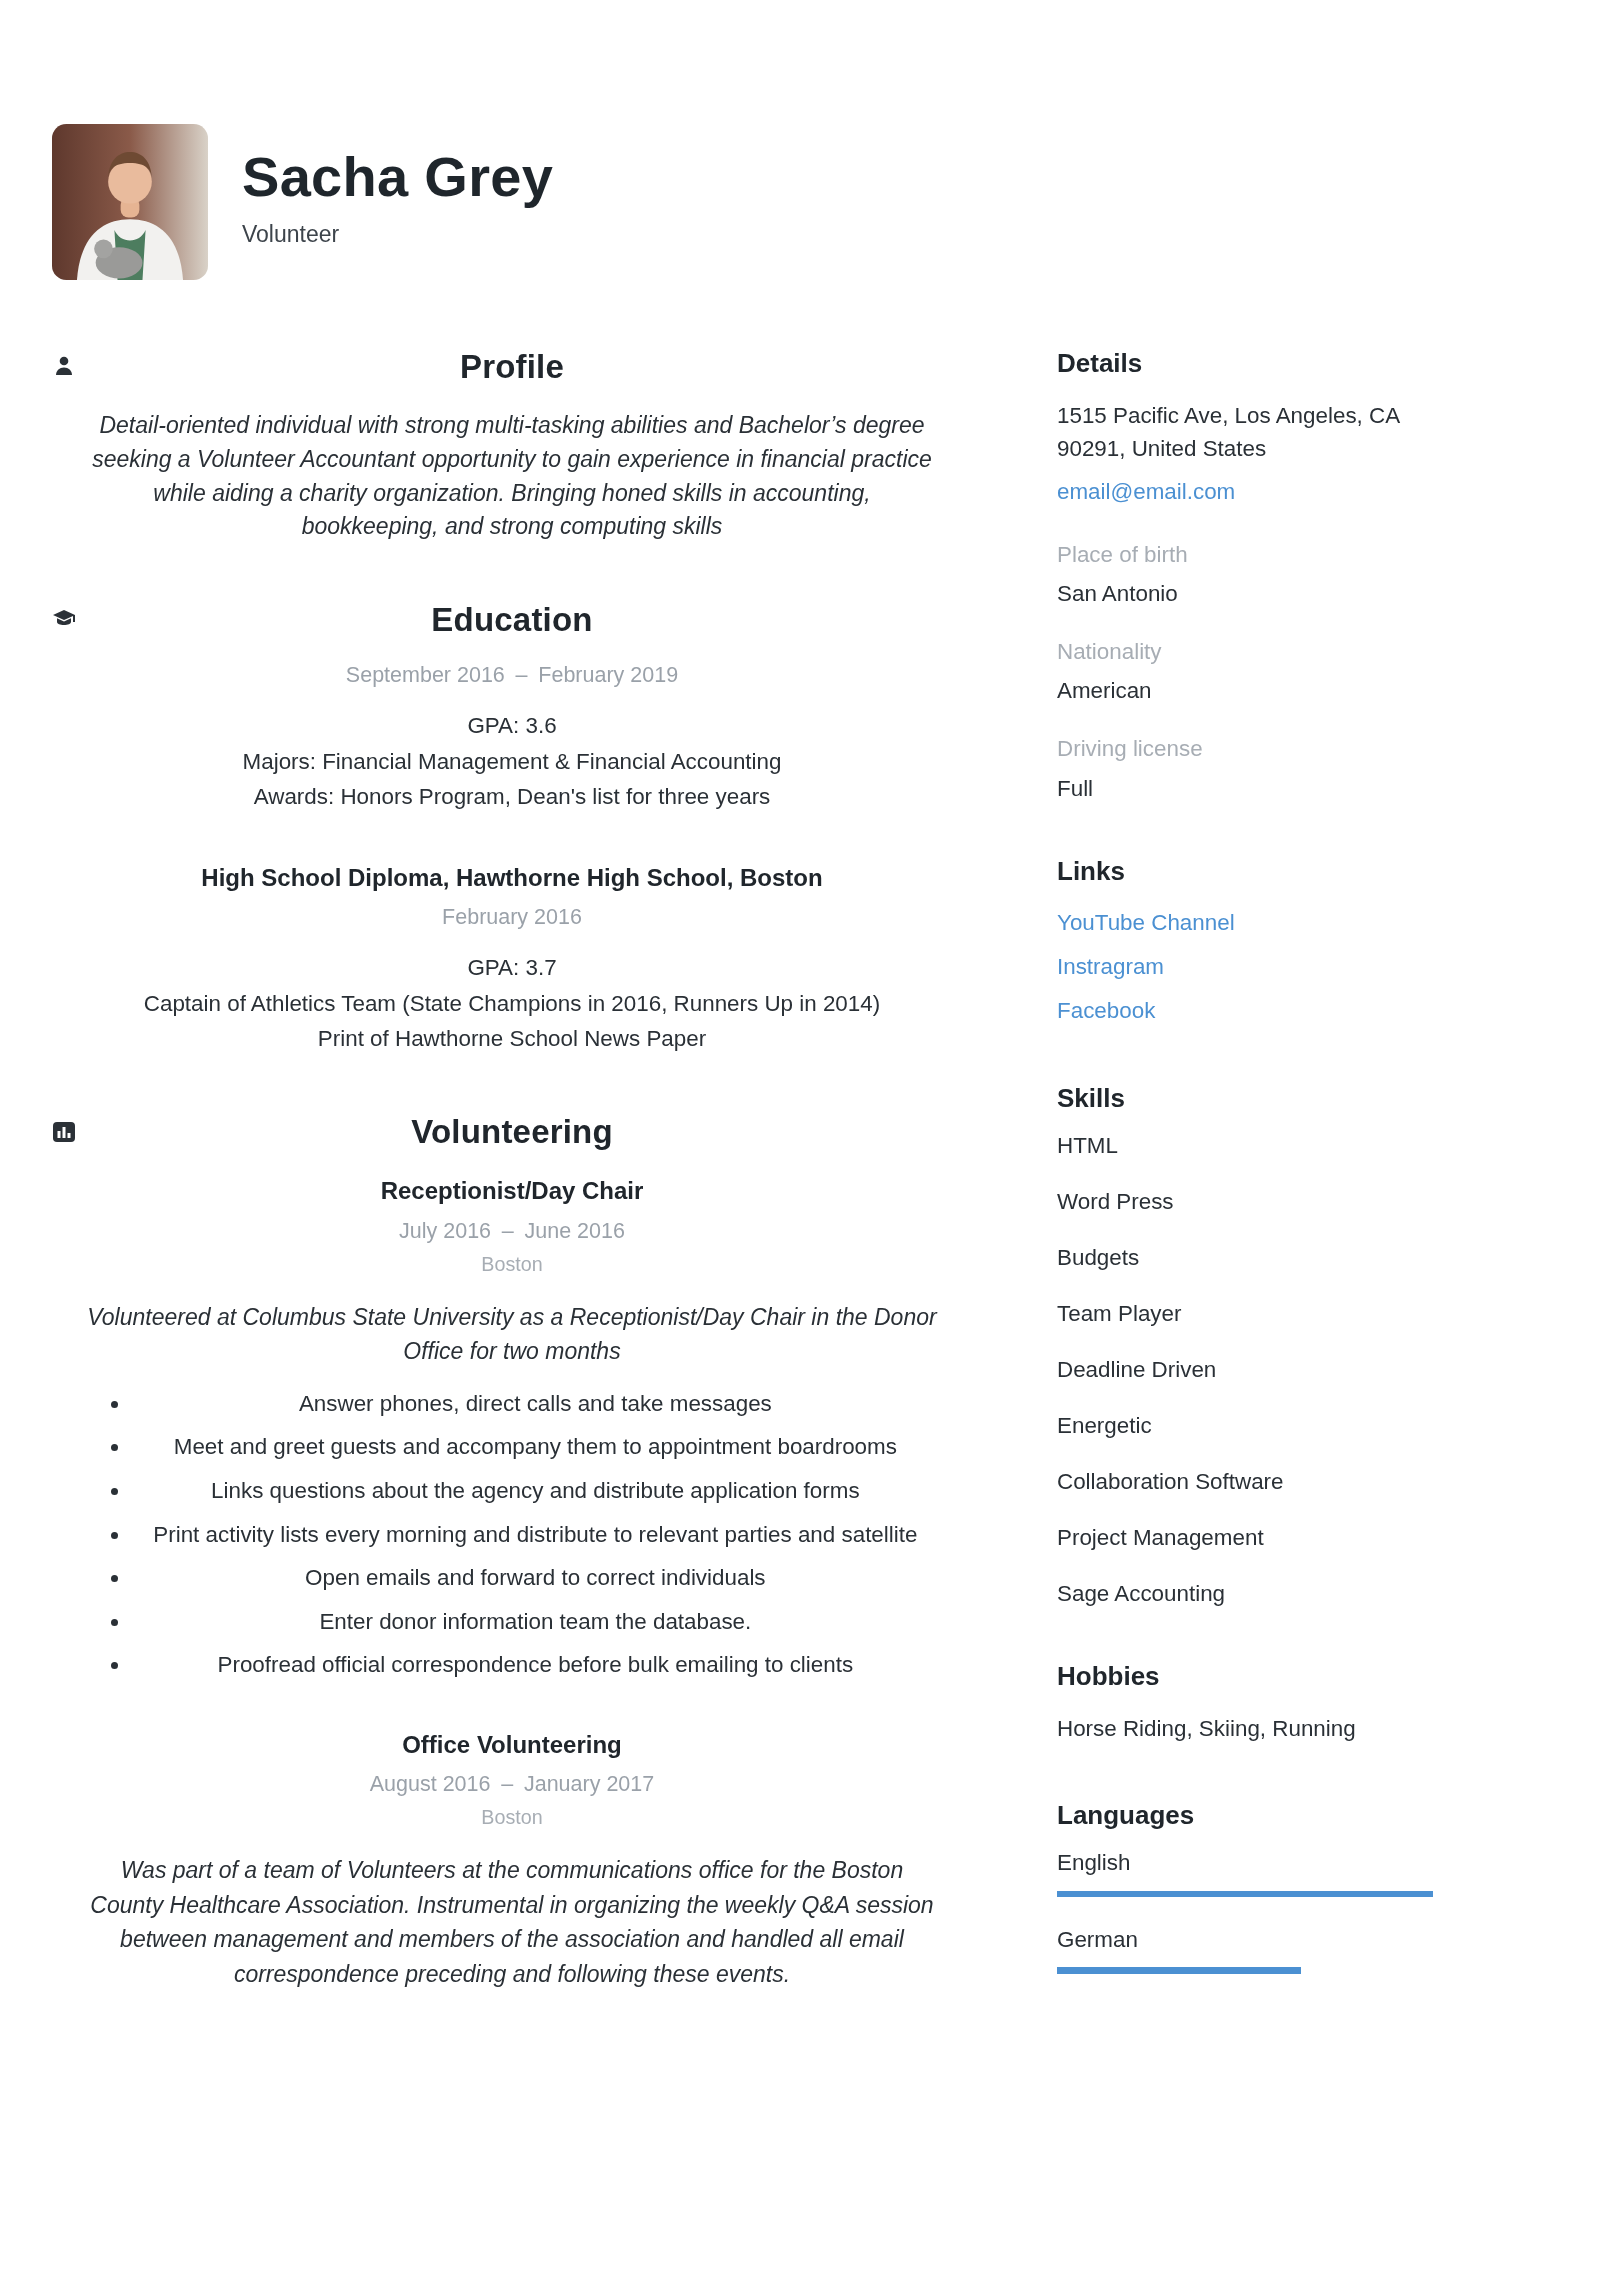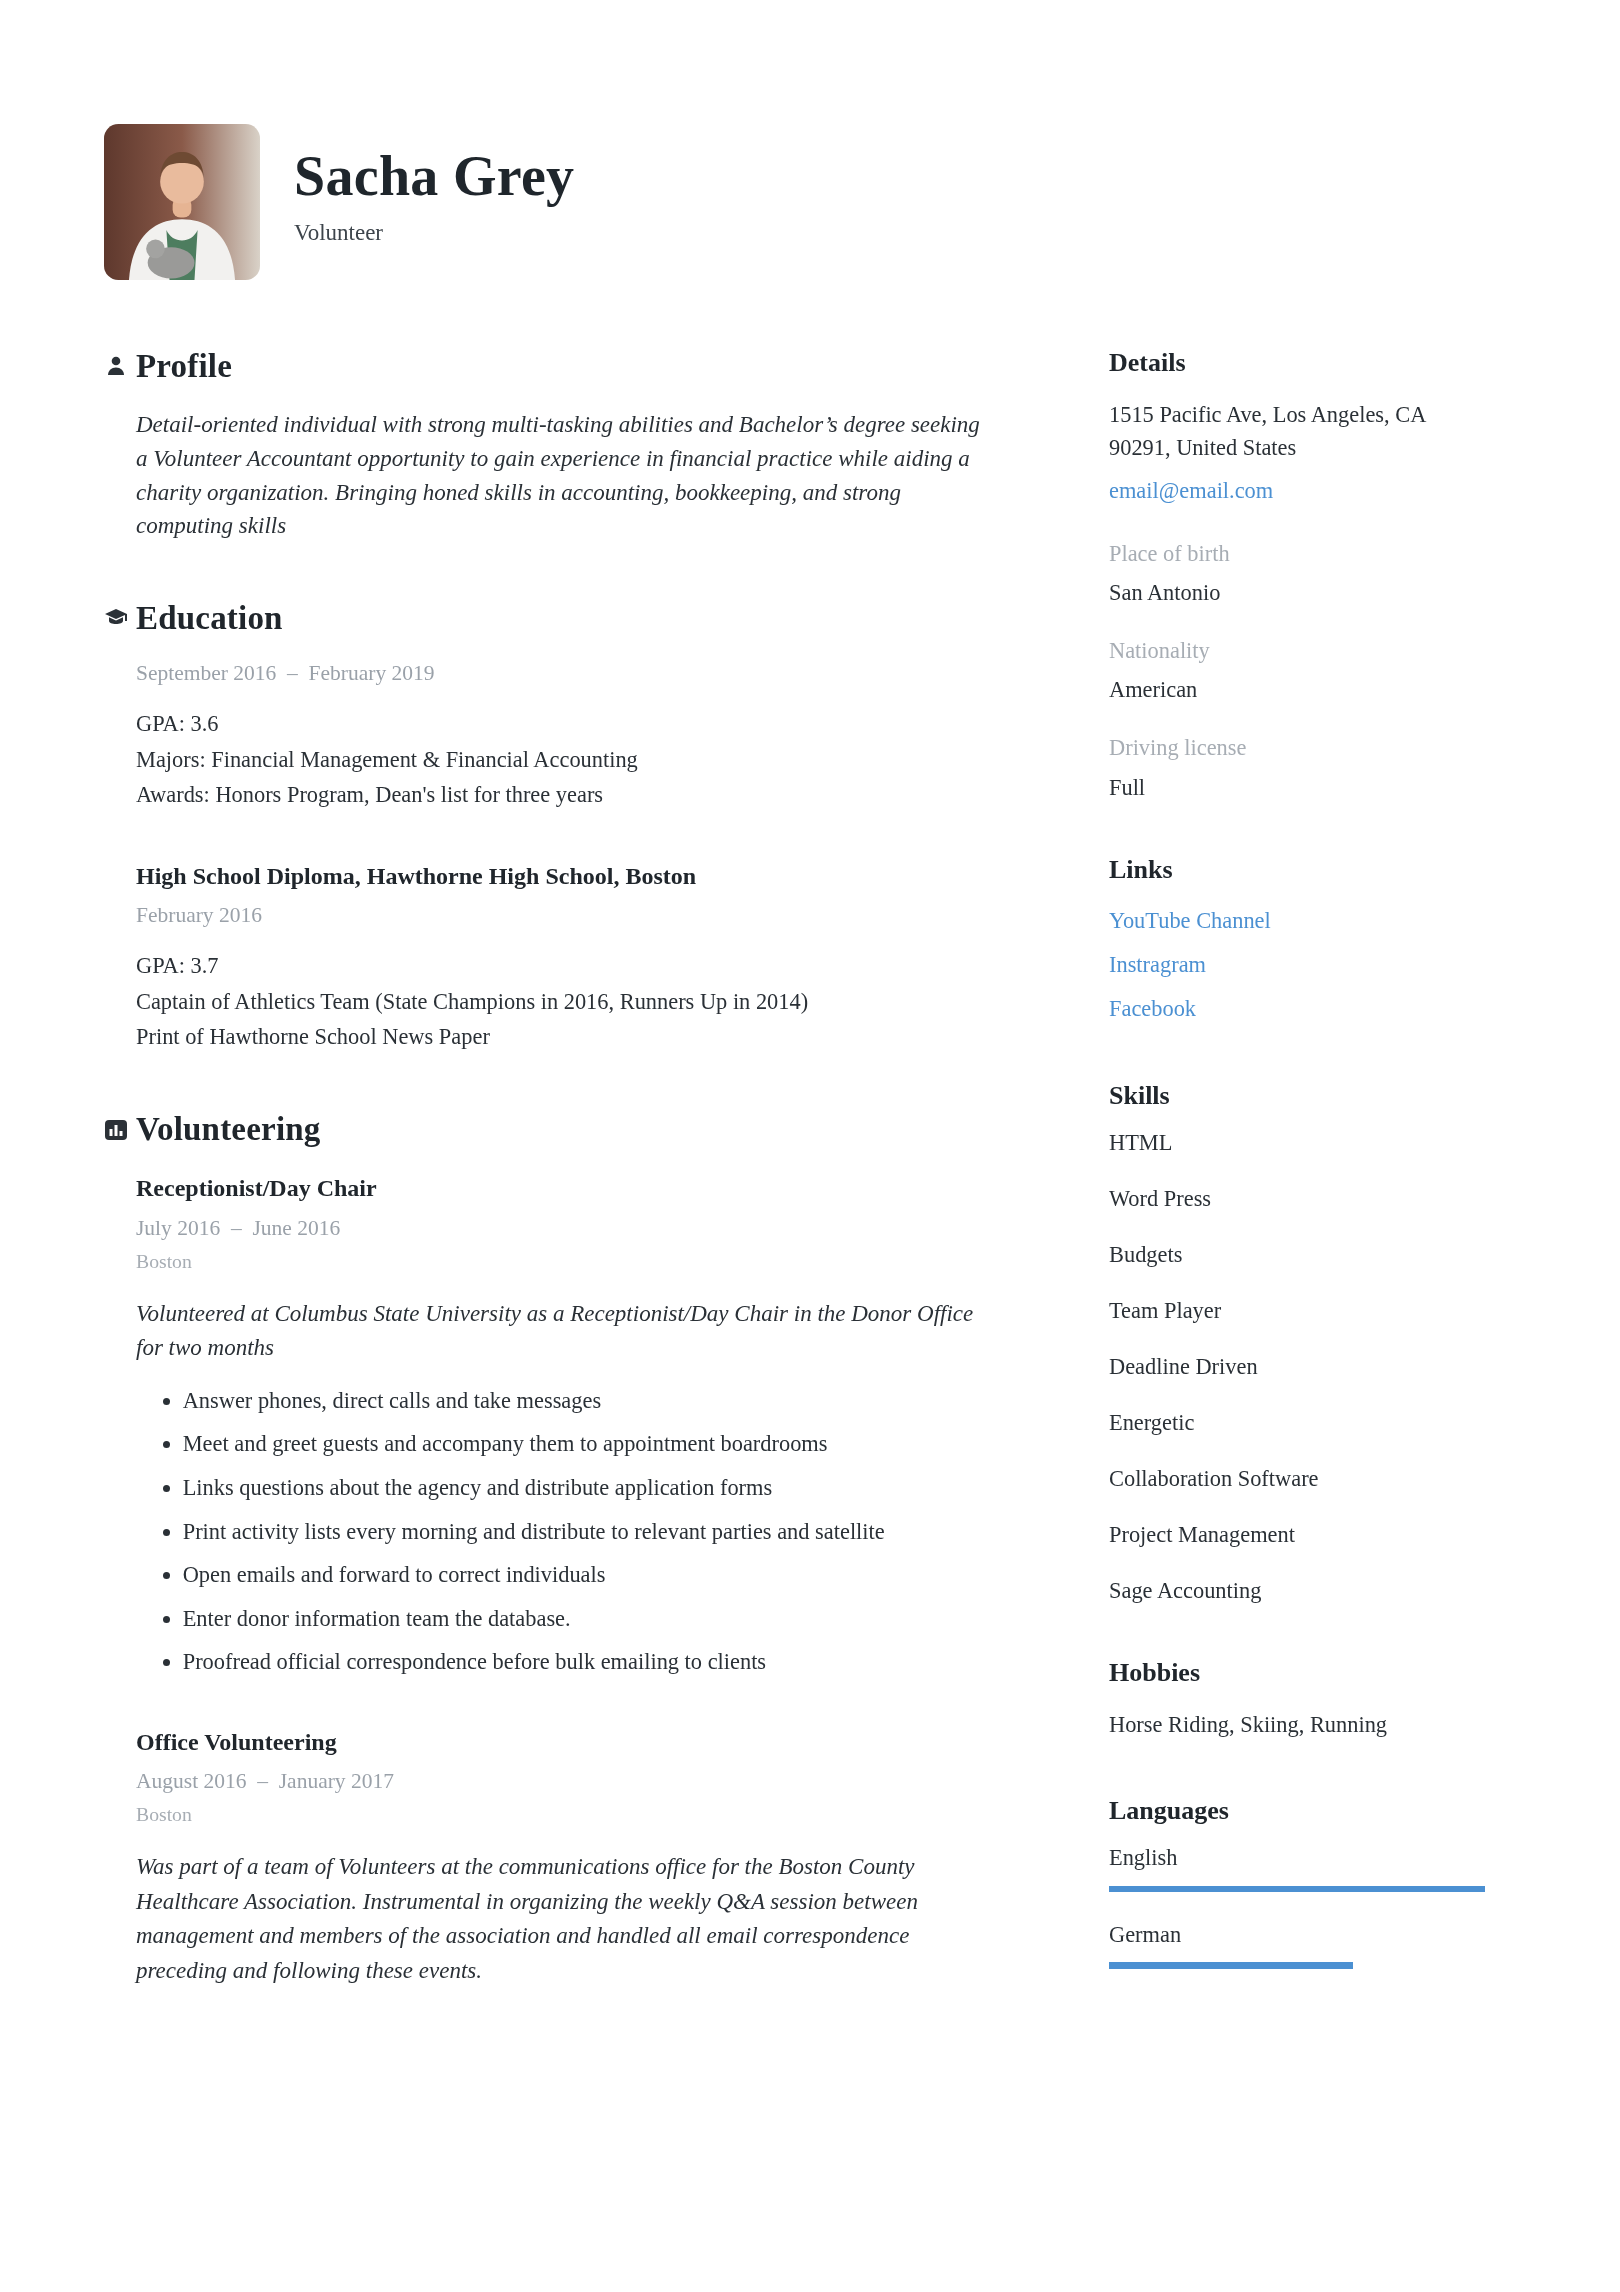--- a/index.html
+++ b/index.html
@@ -2,33 +2,33 @@
 <html style="font-size:14.3px"><head>
 <meta charset="utf-8">
 <style>
   * { margin:0; padding:0; box-sizing:border-box; }
   html, body { background:#ffffff; }
   body {
     width:1620px; height:2293px; overflow:hidden;
     font-family:"Liberation Sans","DejaVu Sans",sans-serif;
     color:#2a3036;
   }
-  .page { width:100%; height:100%; padding:124px 106px 36px 104px;font-family:Liberation Serif, serif; }
+  .page { width:100%; height:100%; padding:124px 106px 36px 52px; }
 
   
   .header { display:flex; gap:34px; margin-bottom:68px; align-items:flex-start; }
   .photo { width:156px; height:156px; border-radius:14.3px; overflow:hidden; flex:0 0 auto; }
   .photo svg { width:100%; height:100%; display:block; }
   .header-text { padding-top:19.7px; }
   .name { font-size:56px; font-weight:700; color:#1f262c; letter-spacing:0.3px; }
   .job-title { font-size:23px; color:#3d444b; margin-top:12.5px; }
 
   
   .columns { display:flex; align-items:flex-start; }
-  .main { width:888px; flex:0 0 auto; margin-right:117px; }
+  .main { width:888px; flex:0 0 auto; margin-right:117px;text-align:center; }
   .sidebar { width:376px; flex:0 0 auto; }
 
   
   .section { position:relative; padding-left:32px; margin-bottom:57px; }
   .section-icon { position:absolute; left:0; top:6.3px; width:24px; height:24px; }
   .section-icon svg { width:100%; height:100%; display:block; }
   .section-heading { font-size:33px; font-weight:700; color:#20262c; margin-bottom:23px; letter-spacing:0.2px; }
 
   .profile-text { font-size:23px; line-height:1.47; font-style:italic; color:#2a3036; }
 

